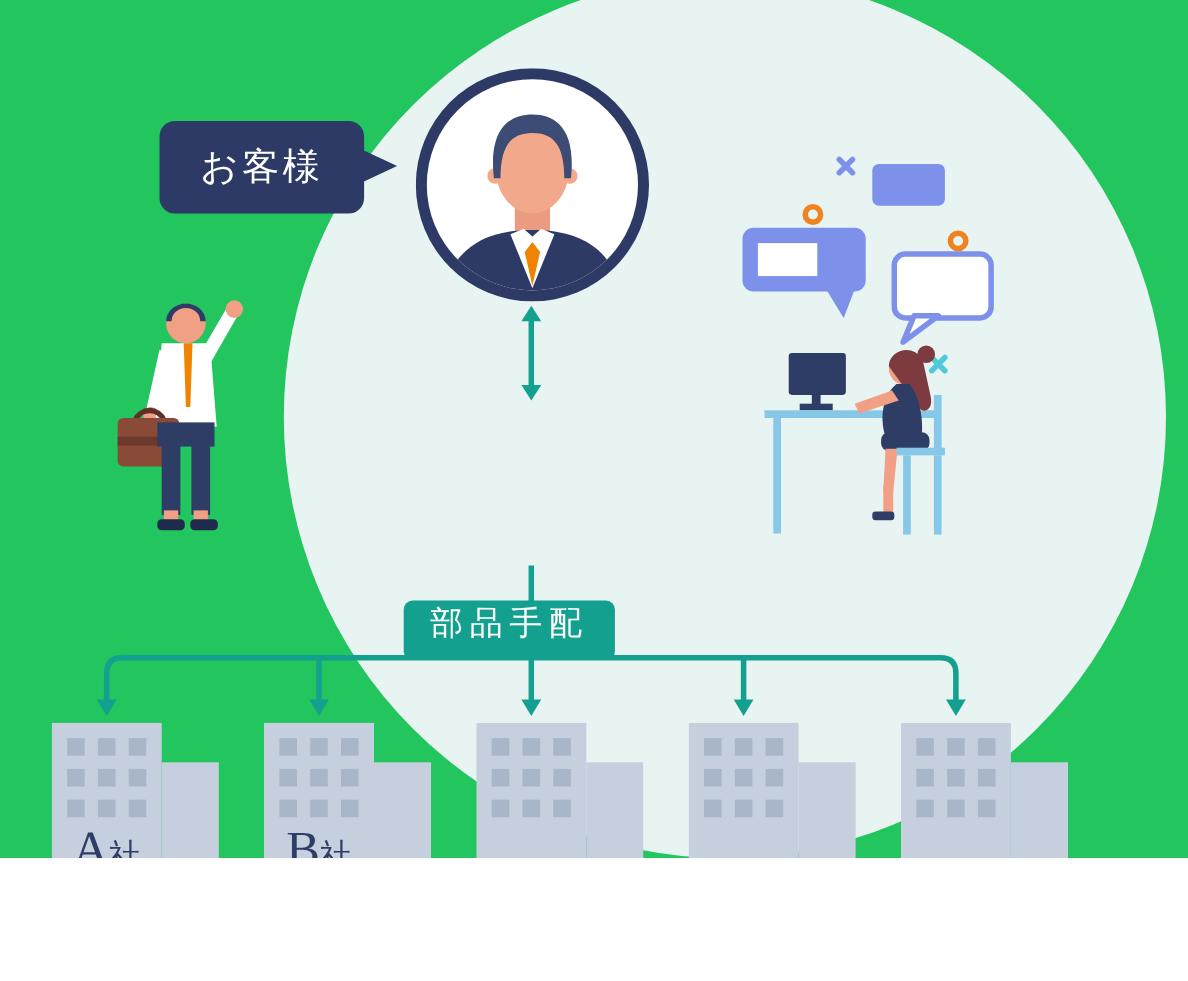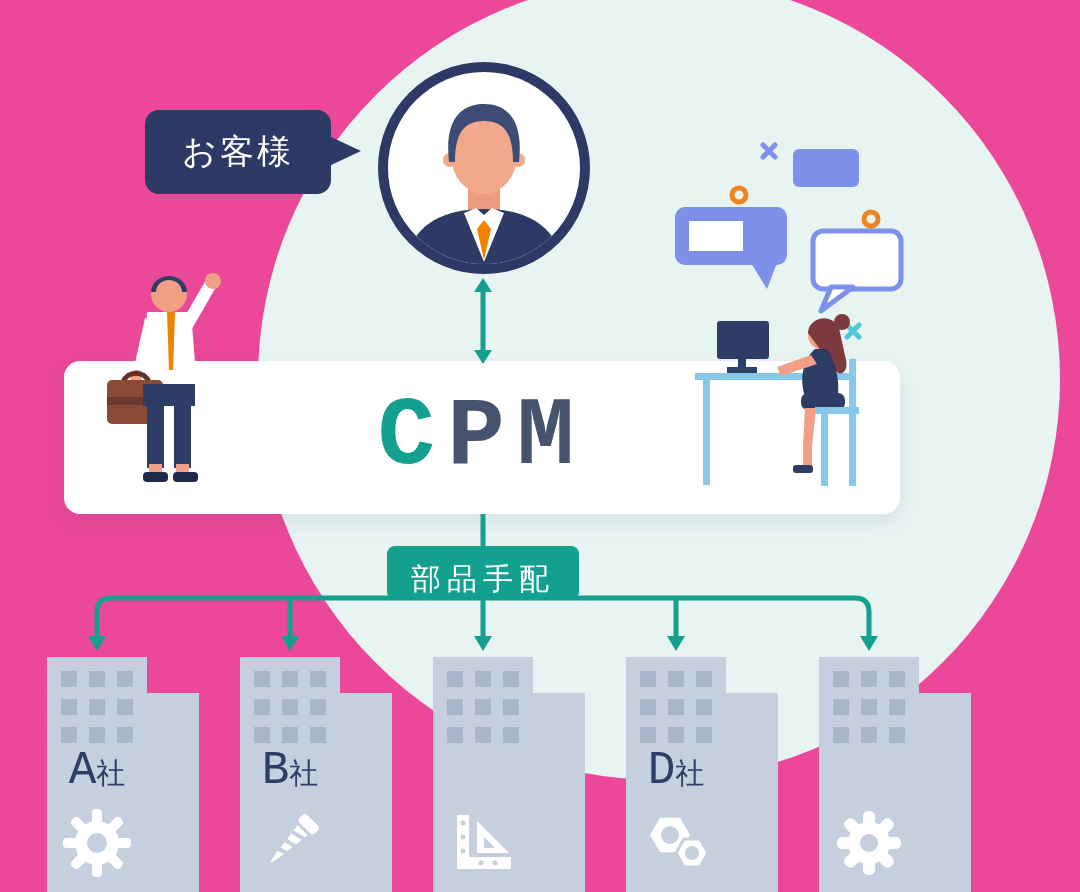--- a/index.html
+++ b/index.html
@@ -1,18 +1,18 @@
 <!DOCTYPE html>
 <html><head>
 <meta charset="utf-8">
 <style>
   html,body{margin:0;padding:0;background:#ffffff;}
   .stage{
-    position:relative;width:1080px;height:892px;overflow:hidden;
-    font-family:Liberation Mono, monospace;background:#ec4899;
+    position:relative;width:1080px;height:780px;overflow:hidden;
+    font-family:Liberation Serif, serif;background:#22c55e;
   }
   
   .bg-circle{
     position:absolute;left:258px;top:-22px;width:802px;height:802px;
     border-radius:50%;background:#e8f4f2;
   }
   
   .speech-bubble{
     position:absolute;left:145px;top:110px;width:186px;height:84px;
     background:#2e3a66;border-radius:14px;display:flex;align-items:center;justify-content:center;
@@ -30,22 +30,22 @@
     position:absolute;left:64px;top:361px;width:836px;height:153px;
     background:#ffffff;border-radius:16px;
     box-shadow:0 8px 22px rgba(60,80,110,0.10);
     display:flex;align-items:center;justify-content:center;z-index:2;
   }
   .cpm-text{font-size:96px;font-weight:600;letter-spacing:12px;line-height:1;}
   .cpm-text .c{color:#14a08f;}
   .cpm-text .pm{color:#45536e;}
   
   .parts-badge{
-    position:absolute;left:387px;top:546px;width:192px;height:54px;
-    background:#14a08f;border-radius:8px;display:flex;align-items:flex-end;justify-content:center;
+    position:absolute;left:367px;top:546px;width:192px;height:54px;
+    background:#14a08f;border-radius:8px;display:flex;align-items:flex-start;justify-content:center;
     z-index:6;
   }
   .parts-badge .txt{color:#ffffff;font-size:30px;letter-spacing:6px;}
   
   .businessman{position:absolute;left:85px;top:250px;width:160px;height:242px;z-index:4;}
   .workstation{position:absolute;left:665px;top:135px;width:250px;height:355px;z-index:4;}
   
   .connectors{position:absolute;left:0;top:0;width:1080px;height:892px;z-index:5;pointer-events:none;}
   
   .company{position:absolute;top:657px;width:152px;height:235px;z-index:3;}
@@ -82,25 +82,20 @@
         <path d="M86,151 L106,200 L126,151 L114,146 L106,153 L98,146 Z" fill="#ffffff"></path>
         <path d="M106,158 L99,167 L106,198 L113,167 Z" fill="#f08300"></path>
         <ellipse cx="106" cy="93" rx="33" ry="39" fill="#f2a98b"></ellipse>
         <circle cx="72" cy="98" r="7" fill="#f2a98b"></circle>
         <circle cx="140" cy="98" r="7" fill="#f2a98b"></circle>
         <path d="M71,100 C66,55 85,42 106,42 C127,42 146,55 141,100 L135,100 C135,70 125,59 106,59 C87,59 77,70 77,100 Z" fill="#3c4c74"></path>
       </g>
     </svg>
   </div>
 
-  <div class="cpm-box">
-    <div class="cpm-text">
-      <span class="c">C</span><span class="pm">PM</span>
-    </div>
-  </div>
 
   <div class="businessman">
     <svg width="160" height="242" viewBox="0 0 160 242">
       <polygon points="92,80 104,84 131,37 121,30" fill="#ffffff"></polygon>
       <circle cx="128" cy="31" r="8" fill="#f2a085"></circle>
       <circle cx="84" cy="44" r="18" fill="#f2a085"></circle>
       <path d="M66,42 a18,16 0 0 1 36,0 l-5,0 a13,12 0 0 0 -26,0 z" fill="#2e3d66"></path>
       <polygon points="60,68 70,72 58,126 48,122" fill="#ffffff"></polygon>
       <circle cx="52" cy="127" r="7" fill="#f2a085"></circle>
       <polygon points="62,62 106,62 112,138 56,138" fill="#ffffff"></polygon>
@@ -292,23 +287,20 @@
           <rect x="42" y="14" width="16" height="16"></rect>
           <rect x="70" y="14" width="16" height="16"></rect>
         <rect x="14" y="42" width="16" height="16"></rect>
           <rect x="42" y="42" width="16" height="16"></rect>
           <rect x="70" y="42" width="16" height="16"></rect>
         <rect x="14" y="70" width="16" height="16"></rect>
           <rect x="42" y="70" width="16" height="16"></rect>
           <rect x="70" y="70" width="16" height="16"></rect>
       </g>
     </svg>
-    <div class="clabel">
-      <span class="letter">D</span><span class="suffix">社</span>
-    </div>
     <div class="cicon">
       <svg width="80" height="72" viewBox="0 0 80 72">
         <polygon points="50,28 40,45.3 20,45.3 10,28 20,10.7 40,10.7" fill="#ffffff"></polygon>
         <circle cx="30" cy="28" r="9" fill="#c6cfdd"></circle>
         <polygon points="68,46 60,59.9 44,59.9 36,46 44,32.1 60,32.1" fill="#ffffff" stroke="#c6cfdd" stroke-width="3"></polygon>
         <circle cx="52" cy="46" r="7" fill="#c6cfdd"></circle>
       </svg>
     </div>
   </div>
 

